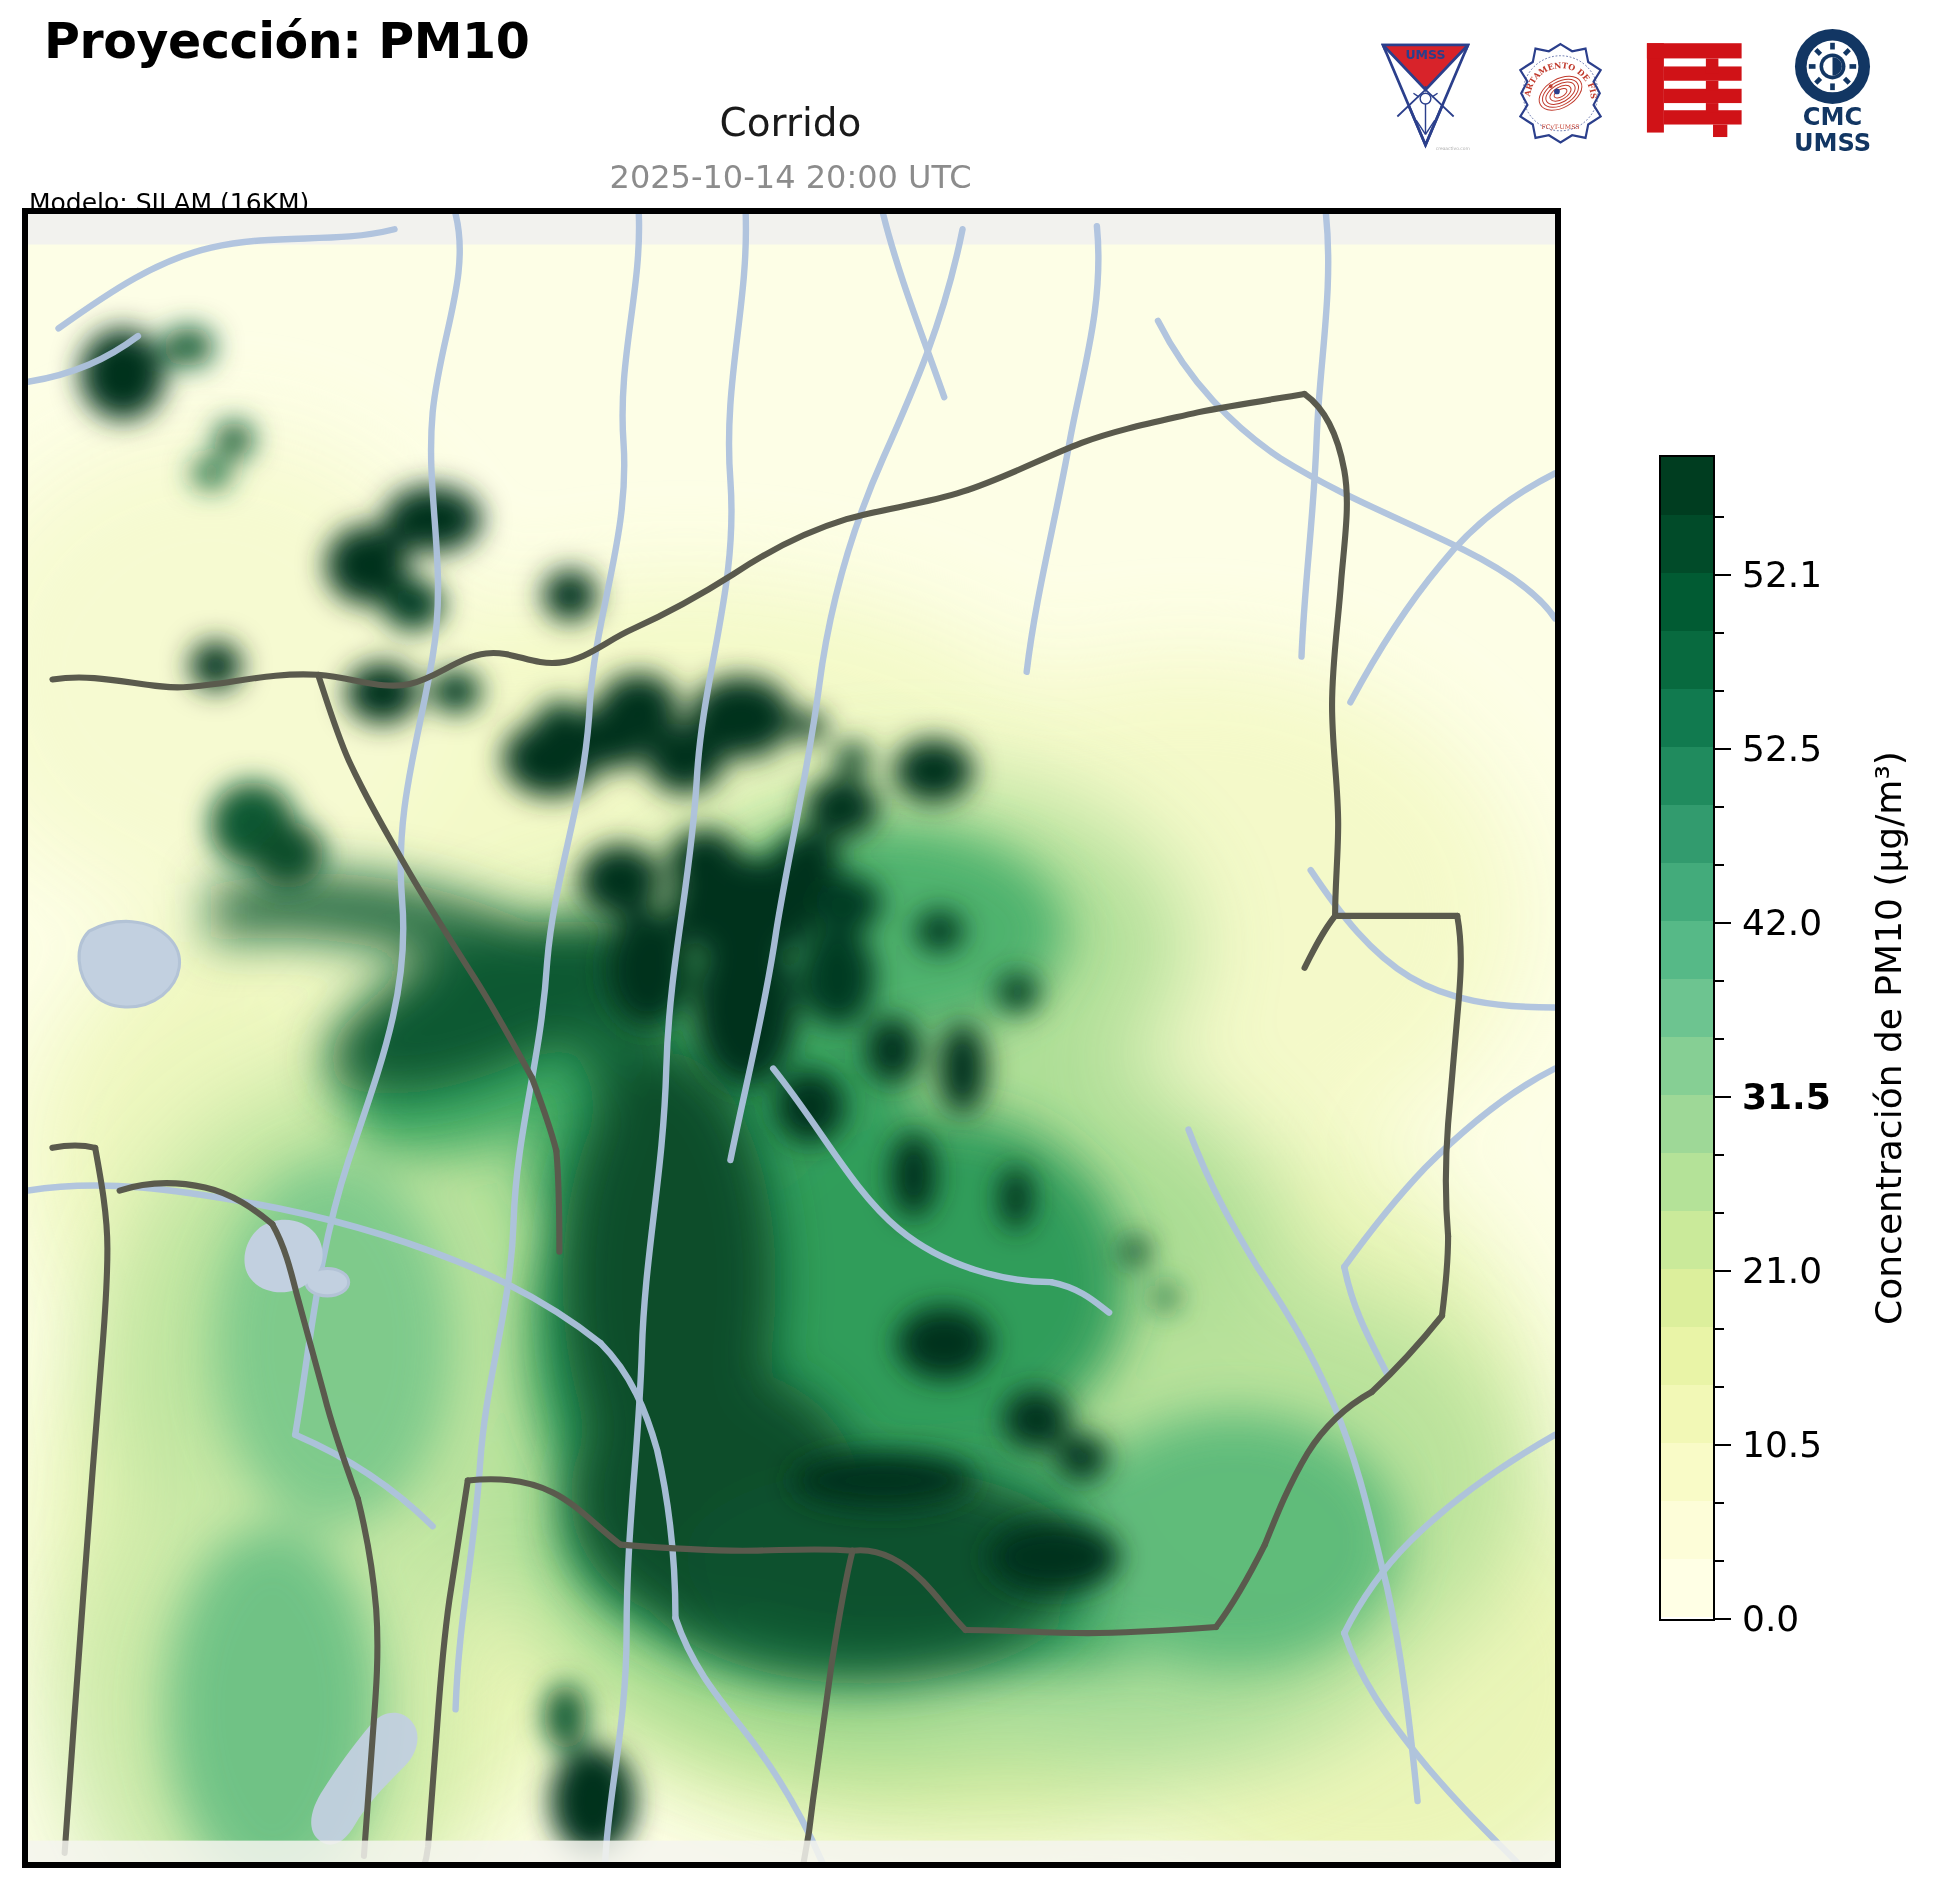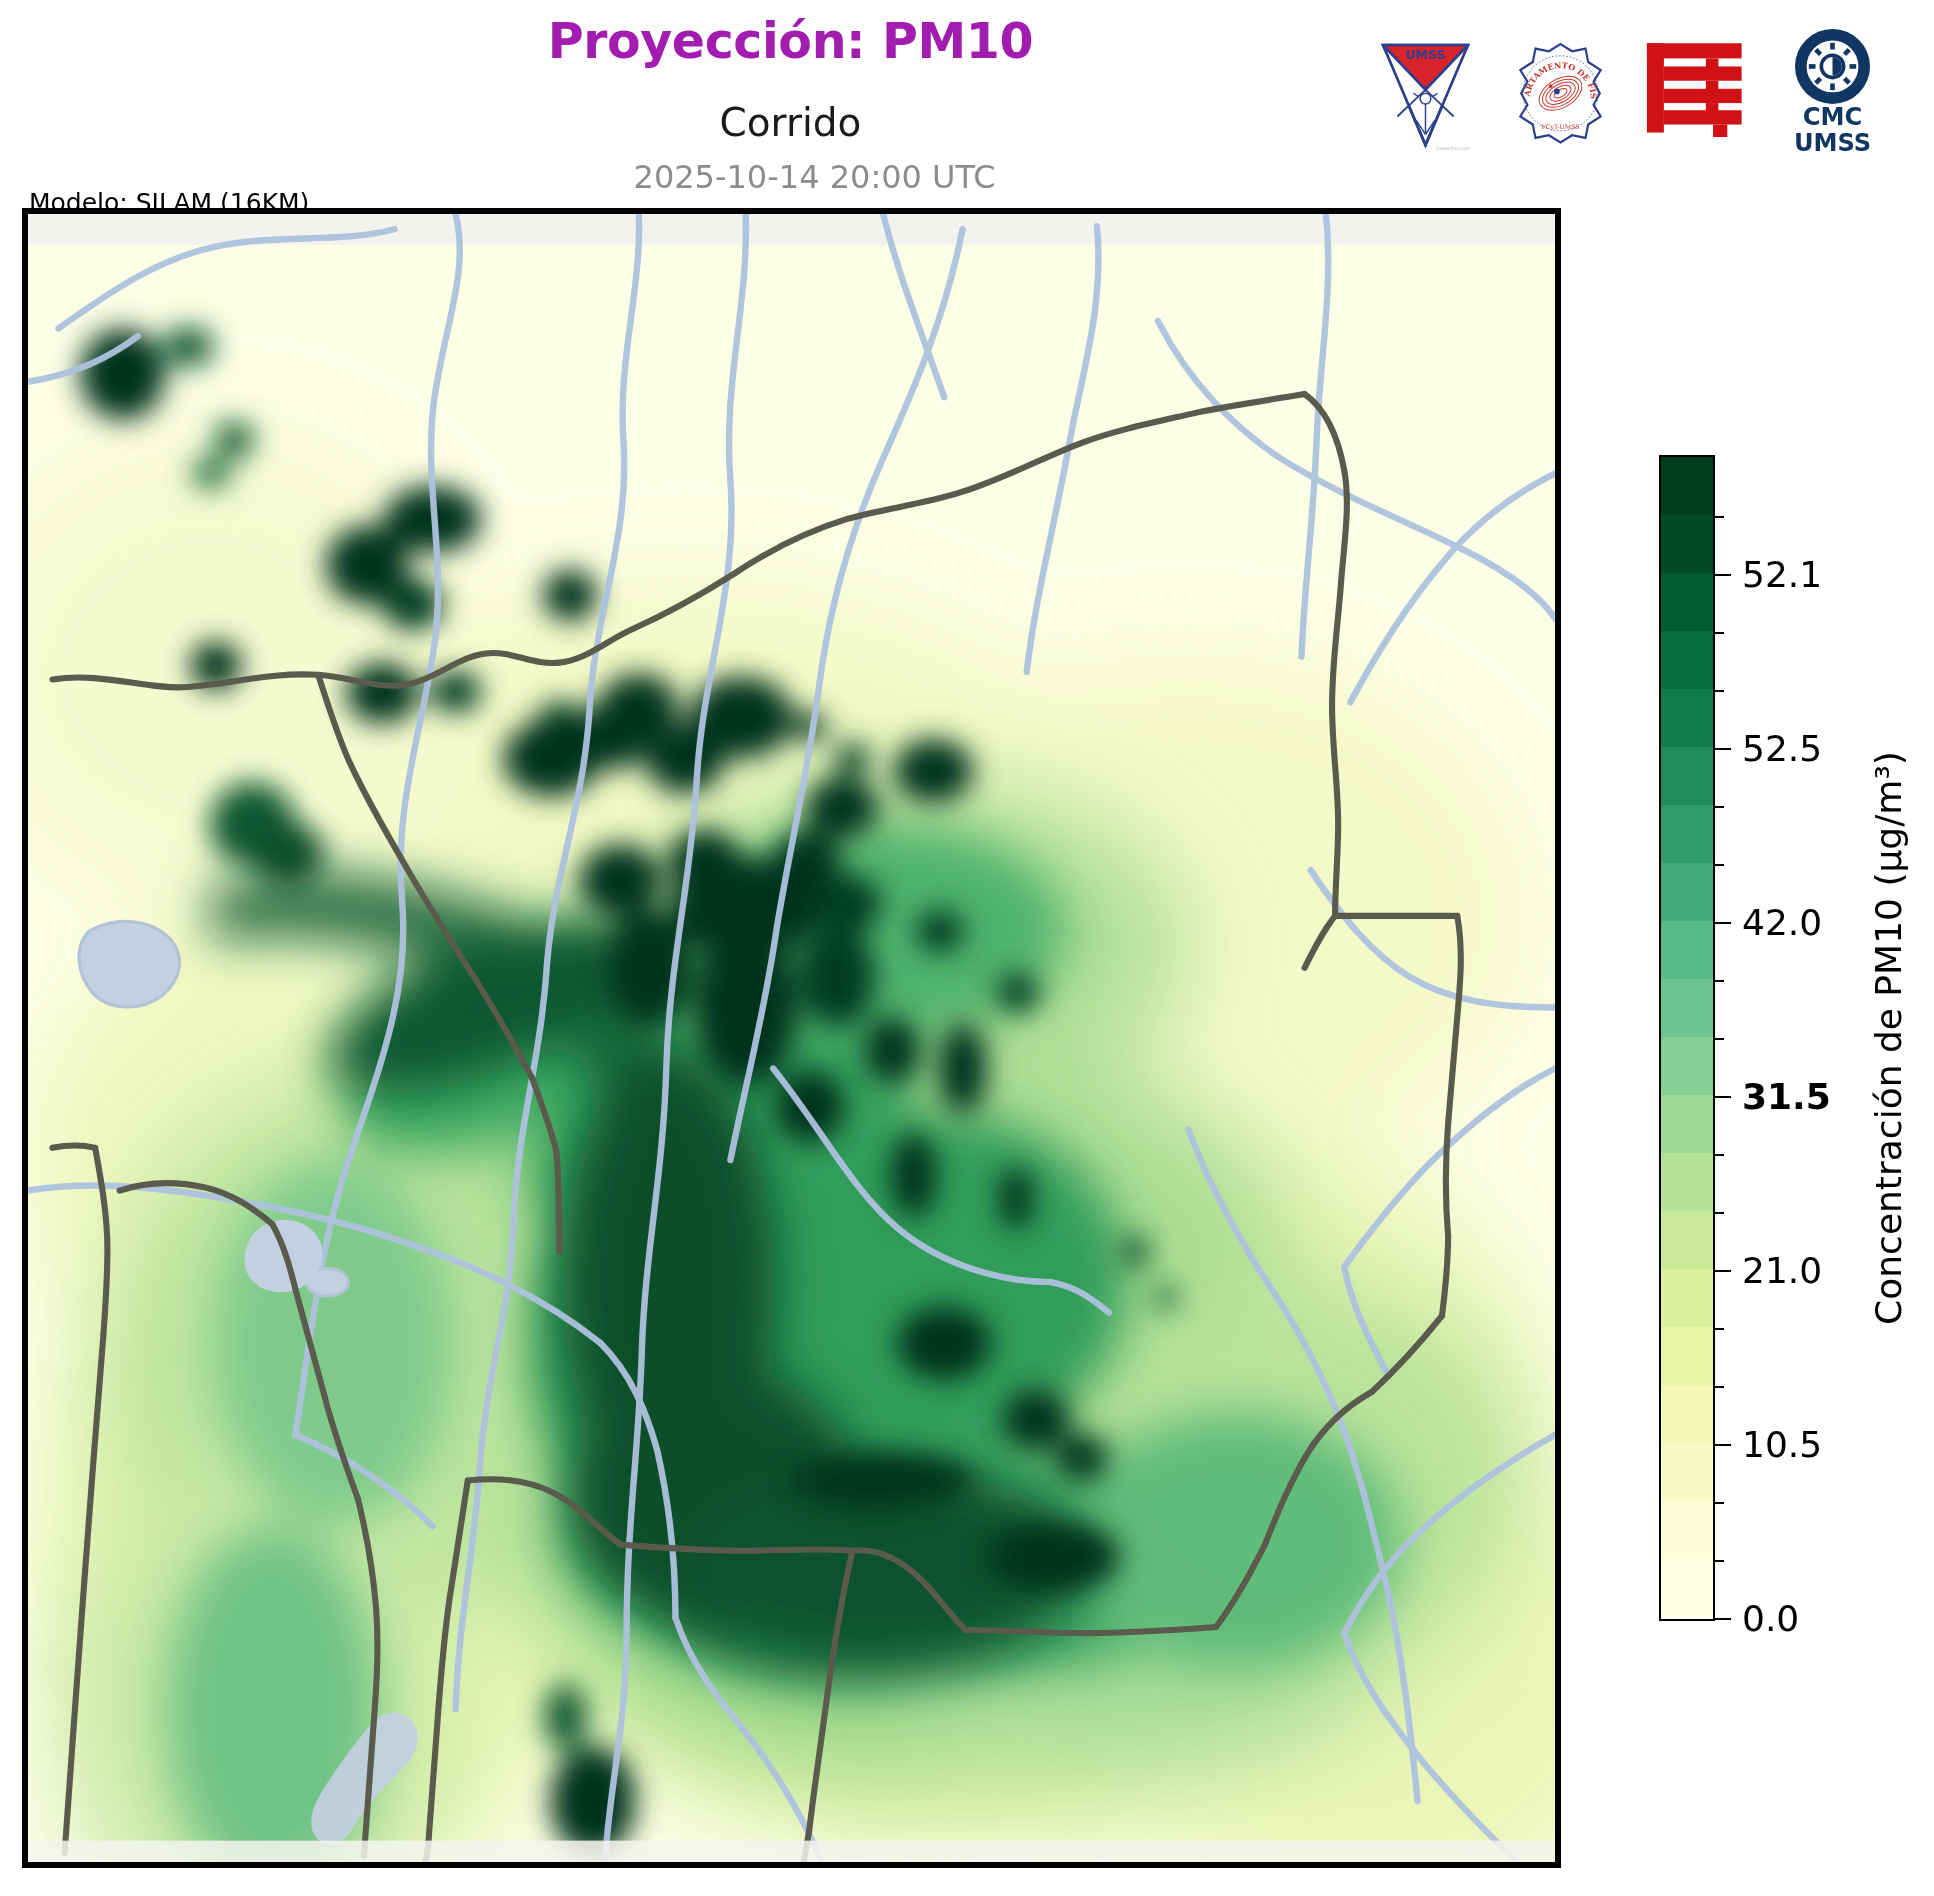--- a/index.html
+++ b/index.html
@@ -13,36 +13,36 @@
 
   
   .meta-block {
     position: absolute; left: 29px; top: 118px;
     font-family: "DejaVu Sans", sans-serif;
     font-size: 25px; line-height: 34px; color: #000;
     white-space: pre;
   }
   .title-main {
     position: absolute; left: 0; top: 12.5px; width: 1581px;
-    text-align: center;
-    font-family: "DejaVu Sans", sans-serif;
-    font-weight: bold; font-size: 49px; color: #a21caf;
+    font-family: "DejaVu Sans", sans-serif;
+    font-weight: bold; font-size: 49px; color: #000000;
     letter-spacing: -0.4px;
+    padding-left: 44px;
   }
   .title-sub {
     position: absolute; left: 0; top: 100px; width: 1581px;
     text-align: center;
     font-family: "DejaVu Sans", sans-serif;
     font-size: 39px; color: #1a1a1a;
   }
   .title-time {
     position: absolute; left: 0; top: 158px; width: 1581px;
     text-align: center;
     font-family: "DejaVu Sans", sans-serif;
-    font-size: 32px; color: #8c8c8c; margin-left: 24px;
+    font-size: 32px; color: #8c8c8c;
   }
 
   
   .logo-row { position: absolute; left: 1358px; top: 19.7px; width: 555px; height: 143px; }
   .logo { position: absolute; top: 0; width: 121px; height: 134px; }
   .logo:nth-child(1) { left: 7.2px; }
   .logo:nth-child(2) { left: 142px; }
   .logo:nth-child(3) { left: 278px; }
   .logo:nth-child(4) { left: 414px; }
   .logo svg { display: block; width: 100%; height: 100%; }

